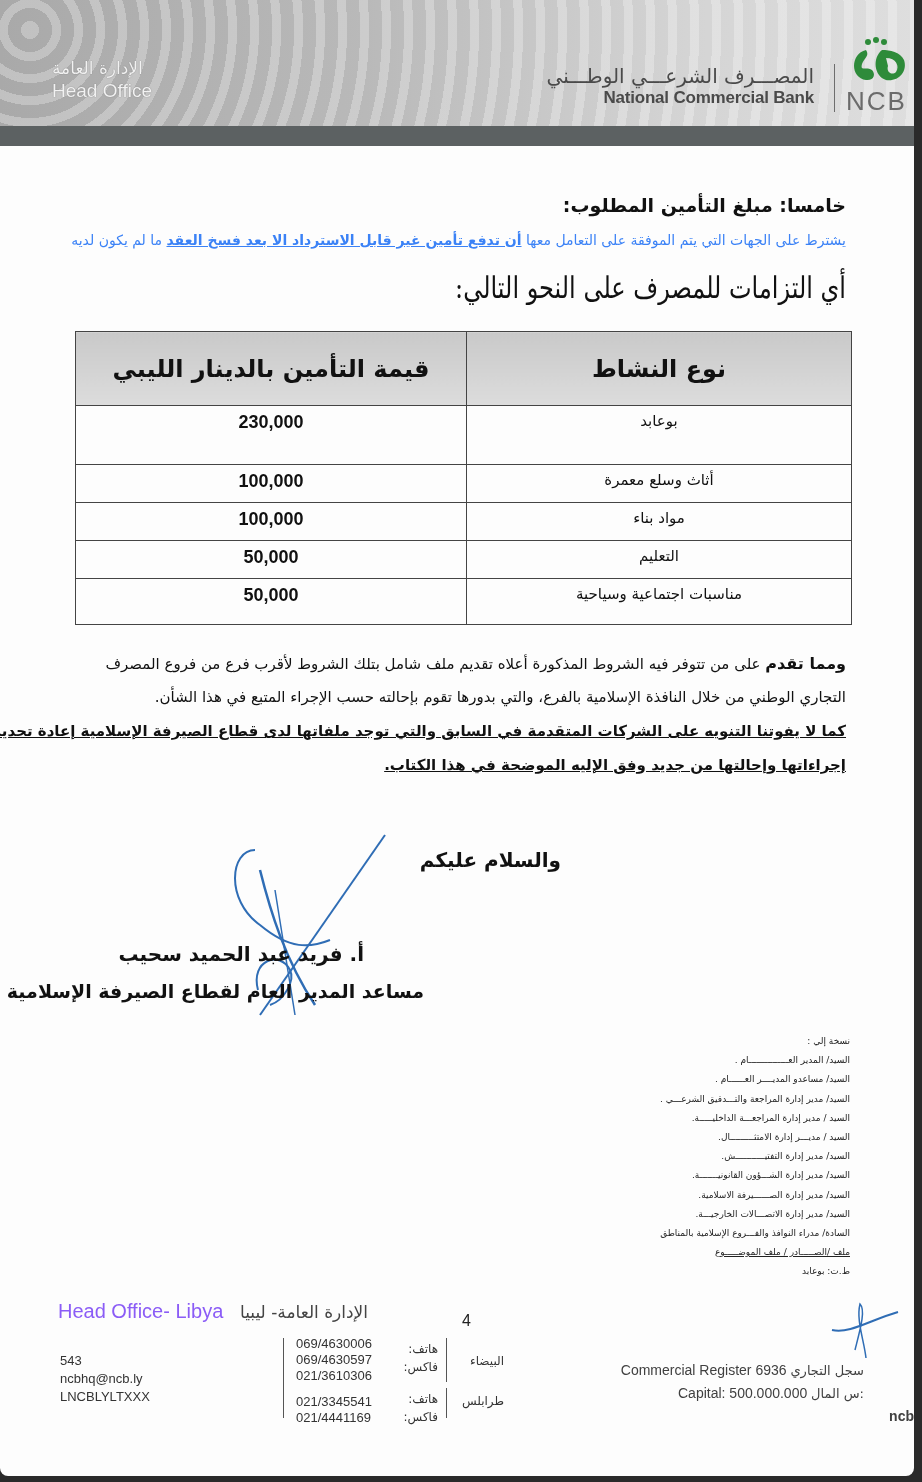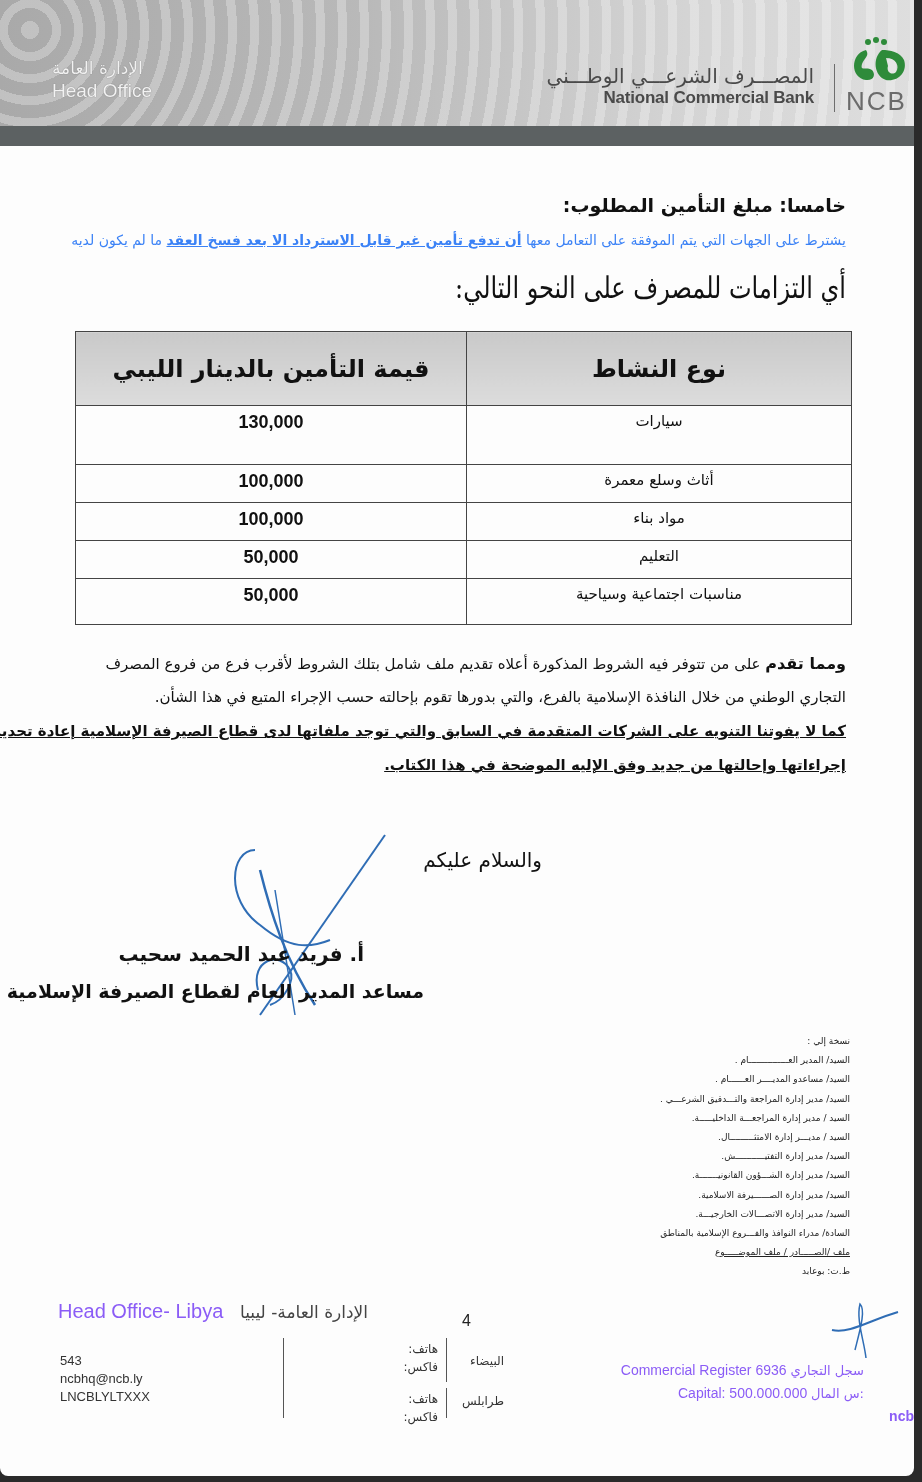--- a/index.html
+++ b/index.html
@@ -53,38 +53,38 @@
     background:linear-gradient(#c9c9c9,#dcdcdc);
   }
   table.fees td { font-size:15px; vertical-align:top; padding-top:6px; }
   table.fees td.num { font-family:"Liberation Sans", sans-serif; font-weight:bold; font-size:18px; }
   .col-a { width:388px; }
 
   .para { position:absolute; right:68px; left:70px; font-size:15px; color:#111; white-space:nowrap; }
   .para b { font-size:16px; }
   .para.u { font-weight:bold; text-decoration:underline; }
   .notice { position:absolute; right:150px; top:800px; font-size:15px; font-weight:bold; text-decoration:underline; color:#111; }
-  .salam { position:absolute; right:372px; top:848px; font-size:20px; font-weight:normal; color:#111;margin-left:13px; }
+  .salam { position:absolute; right:353px; top:848px; font-size:20px; font-weight:bold; color:#111;margin-left:13px; }
   .signer-name { position:absolute; right:550px; top:942px; font-size:20px; font-weight:bold; color:#111; }
   .signer-title { position:absolute; right:490px; top:980px; font-size:19px; font-weight:bold; color:#111; }
   .signature { position:absolute; left:200px; top:830px; width:200px; height:190px; }
 
   
   .cc { position:absolute; right:64px; top:1032px; width:240px; direction:rtl; text-align:right; }
   .cc div { font-size:9px; line-height:19.2px; color:#222; white-space:nowrap; }
   .cc .file-ref { text-decoration:underline; }
 
   
   .foot-ho-en { position:absolute; left:58px; top:1300px; font-size:20px; color:#8b5cf6; font-family:"Liberation Sans", sans-serif; }
   .foot-ho-ar { position:absolute; left:240px; top:1302px; font-size:17px; color:#444; direction:rtl; }
   .page-num { position:absolute; left:462px; top:1312px; font-size:16px; color:#222; font-family:"Liberation Sans", sans-serif; }
   .foot-col { position:absolute; font-size:13px; color:#333; font-family:"Liberation Sans", sans-serif; line-height:18px; }
   .foot-col.ar { direction:rtl; text-align:right; font-family:"DejaVu Sans", sans-serif; font-size:12px; }
   .vsep { position:absolute; width:1px; background:#555; }
-  .reg { position:absolute; right:50px; text-align:right; font-size:14px; color:#8b5cf6; font-family:"Liberation Sans", sans-serif; white-space:nowrap; }
+  .reg { position:absolute; right:50px; text-align:right; font-size:14px; color:#404040; font-family:"Liberation Sans", sans-serif; white-space:nowrap; }
   .reg .ar { font-family:"DejaVu Sans", sans-serif; font-size:13px; }
   .initial-sig { position:absolute; left:830px; top:1300px; width:70px; height:60px; }
 </style>
 </head>
 <body>
 
 <div class="page">
 
   <div class="letterhead">
     <div class="ho-block">
@@ -120,22 +120,22 @@
 
   <table class="fees">
     <thead>
       <tr>
         <th>نوع النشاط</th>
         <th class="col-a">قيمة التأمين بالدينار الليبي</th>
       </tr>
     </thead>
     <tbody>
       <tr style="height:59px">
-        <td>سيارات</td>
-        <td class="num">130,000</td>
+        <td>بوعابد</td>
+        <td class="num">230,000</td>
       </tr>
       <tr style="height:38px">
         <td>أثاث وسلع معمرة</td>
         <td class="num">100,000</td>
       </tr>
       <tr style="height:38px">
         <td>مواد بناء</td>
         <td class="num">100,000</td>
       </tr>
       <tr style="height:38px">
@@ -189,20 +189,28 @@
   <div class="foot-ho-ar">الإدارة العامة- ليبيا</div>
   <div class="page-num">4</div>
 
   <div class="foot-col" style="left:60px; top:1352px">
     <div>543</div>
     <div>ncbhq@ncb.ly</div>
     <div>LNCBLYLTXXX</div>
   </div>
   <div class="vsep" style="left:283px; top:1338px; height:80px"></div>
 
+  <div class="foot-col" style="left:296px; top:1336px; line-height:16px">
+    <div>069/4630006</div>
+    <div>069/4630597</div>
+    <div>021/3610306</div>
+    <div style="height:10px"></div>
+    <div>021/3345541</div>
+    <div>021/4441169</div>
+  </div>
   <div class="foot-col ar" style="left:390px; width:48px; top:1340px; line-height:18px">
     <div>هاتف:</div>
     <div>فاكس:</div>
     <div style="height:14px"></div>
     <div>هاتف:</div>
     <div>فاكس:</div>
   </div>
   <div class="vsep" style="left:446px; top:1338px; height:44px"></div>
   <div class="vsep" style="left:446px; top:1388px; height:30px"></div>
   <div class="foot-col ar" style="left:452px; width:52px; top:1352px">البيضاء</div>

